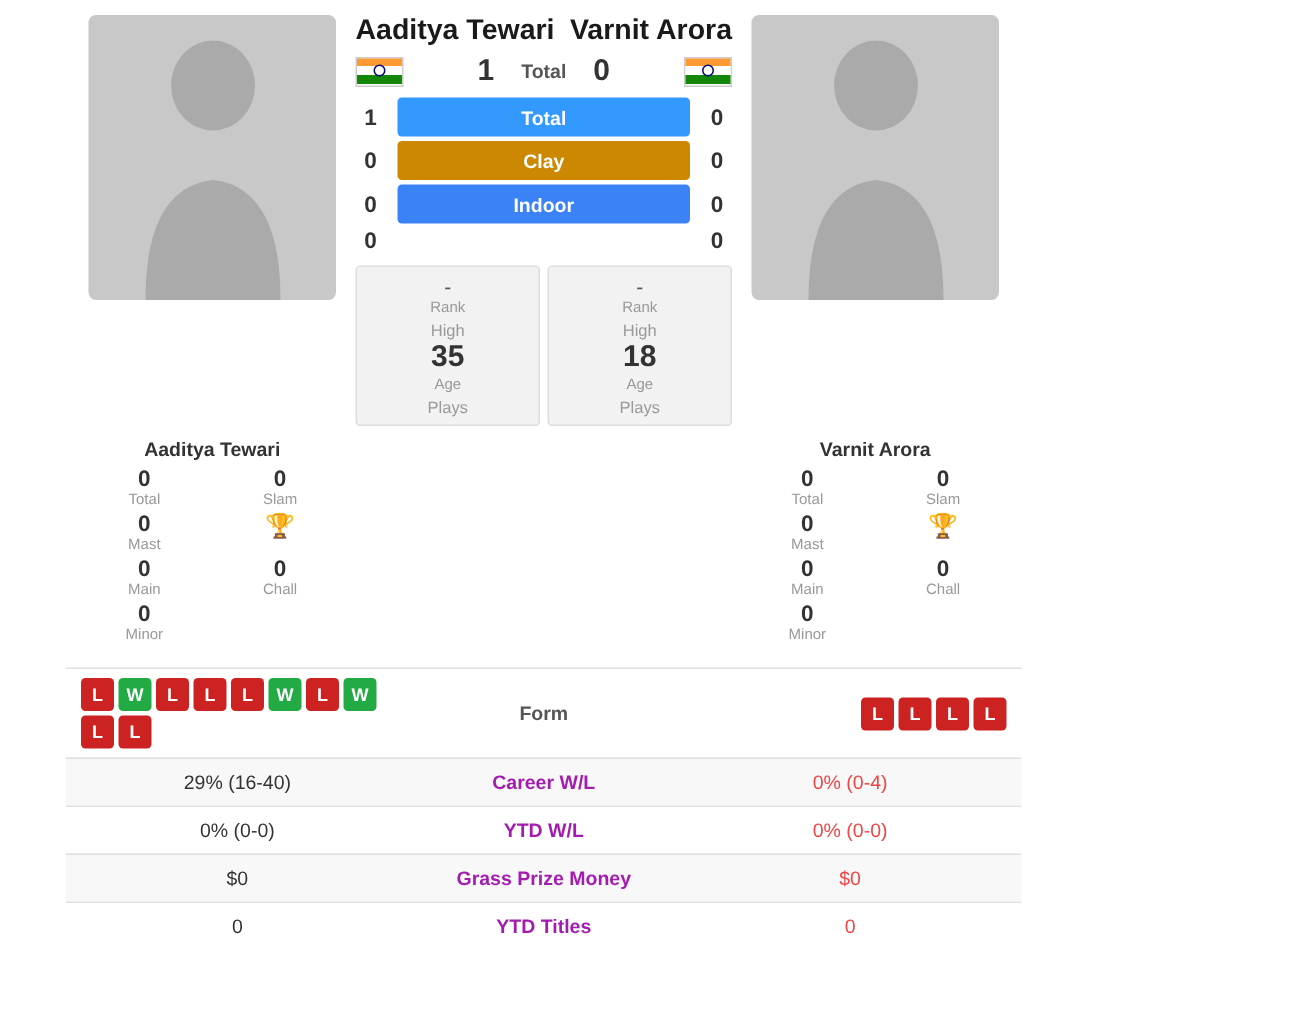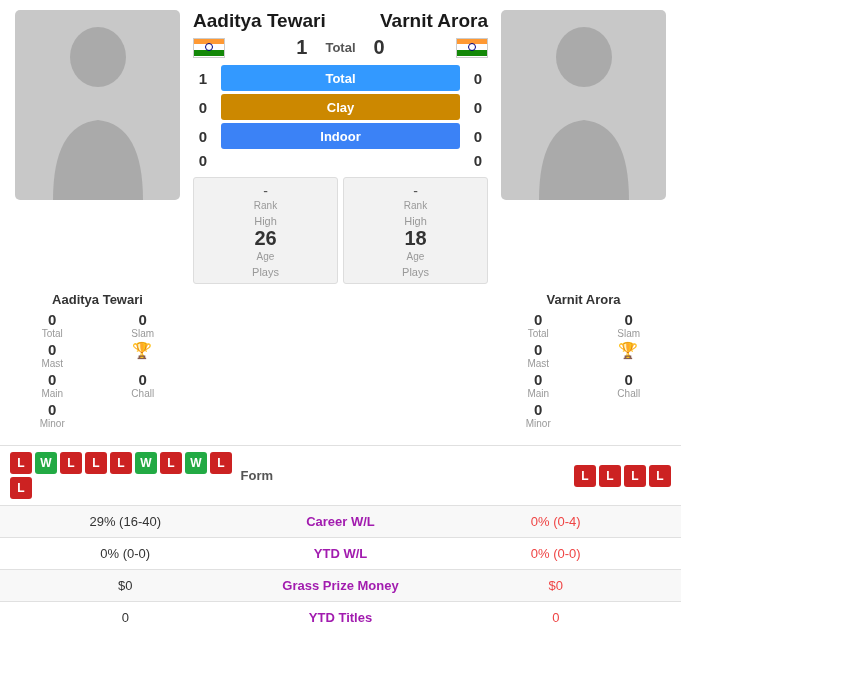--- a/index.html
+++ b/index.html
@@ -27,20 +27,21 @@
     .badge-hard { background: #3399ff; }
     .badge-clay { background: #cc8800; }
     .badge-indoor { background: #3b82f6; }
     .badge-grass { background: #22aa44; }
 
     
     .full-layout {
       display: flex;
       flex-direction: column;
       width: 681px;
+      padding-left: 44px;
     }
 
     .top-player-strip {
       display: flex;
       align-items: stretch;
       padding: 10px 10px 0;
       gap: 4px;
     }
 
     
@@ -228,20 +229,21 @@
 
     .form-left {
       flex: 1;
       display: flex;
       gap: 3px;
       flex-wrap: wrap;
     }
 
     .form-center {
       width: 200px;
+      text-align: center;
       font-weight: bold;
       font-size: 13px;
       color: #555;
     }
 
     .form-right {
       flex: 1;
       display: flex;
       gap: 3px;
       justify-content: flex-end;
@@ -381,21 +383,21 @@
           <span class="s-num">0</span>
         </div>
       </div>
 
       <div class="two-stat-boxes">
 
         <div class="stat-box">
           <div class="sb-dash">-</div>
           <div class="sb-lbl">Rank</div>
           <div style="margin-top:4px; font-size:11px; color:#999;">High</div>
-          <div class="sb-main">26</div>
+          <div class="sb-main">35</div>
           <div class="sb-lbl">Age</div>
           <div style="margin-top:4px; font-size:11px; color:#999;">Plays</div>
         </div>
 
         <div class="stat-box">
           <div class="sb-dash">-</div>
           <div class="sb-lbl">Rank</div>
           <div style="margin-top:4px; font-size:11px; color:#999;">High</div>
           <div class="sb-main">18</div>
           <div class="sb-lbl">Age</div>

